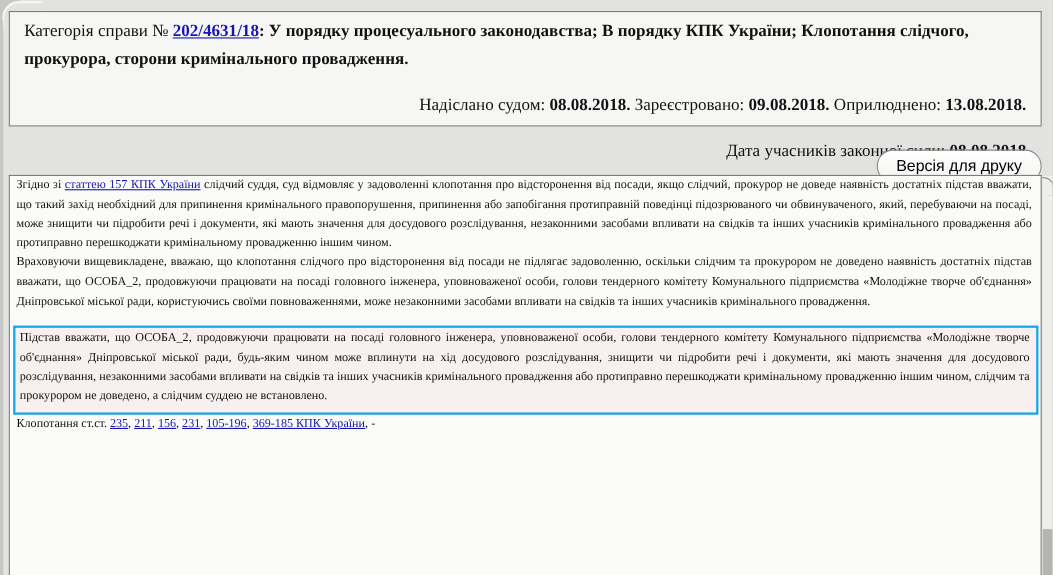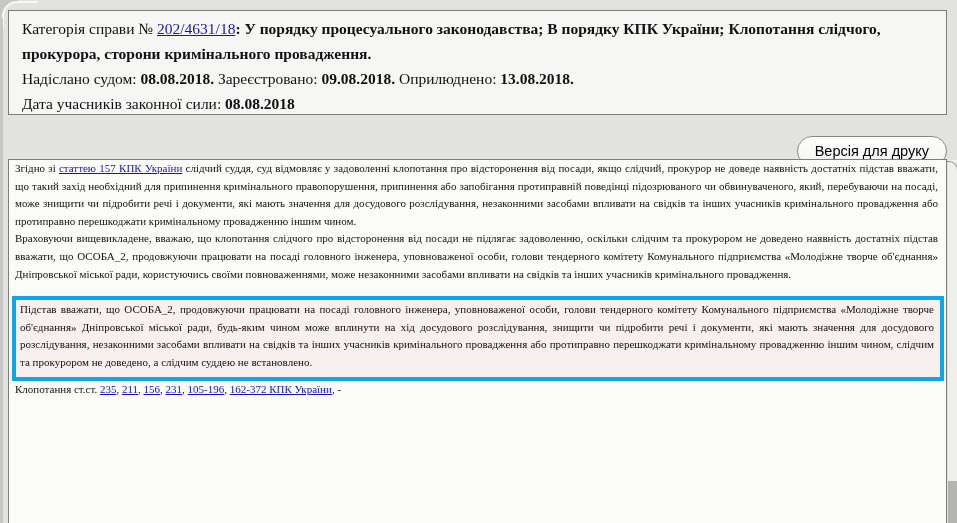--- a/index.html
+++ b/index.html
@@ -15,24 +15,24 @@
   }
   .left-strip{position:absolute;left:0;top:18px;width:3px;height:505px;background:#c7c7c5;}
 
   
   .meta-box{
     position:absolute;left:8px;top:10px;width:939px;height:105px;box-sizing:border-box;
     background:#f6f6f4;border:1px solid #7d7d7b;padding:5px 13px;
     font-size:15.5px;line-height:25px;
   }
   .meta-row{white-space:normal;}
-  .meta-row + .meta-row{margin-top:0;}
+  .meta-row + .meta-row{margin-top:17px;text-align:right;}
   .bold{font-weight:bold;}
   a.doc-link{color:#1414b8;text-decoration:underline;cursor:pointer;}
-  a.doc-link.bold{font-weight:normal;}
+  a.doc-link.bold{font-weight:bold;}
 
   
   .print-btn{
     position:absolute;top:136px;right:10px;height:30px;padding:0 17px;
     background:linear-gradient(#ffffff,#f3f3f1);
     border:1px solid #8a8a88;border-radius:15px;
     font-family:"Liberation Sans",sans-serif;font-size:14.5px;color:#000;
     cursor:pointer;
   }
 
@@ -42,21 +42,21 @@
     background:#fbfbf9;border:1px solid #7d7d7b;border-bottom:none;
     padding:0 8px 0 6px;overflow:hidden;
     font-size:11px;line-height:17.6px;text-align:justify;
   }
   .doc-panel p{margin:0;}
   .p-first{margin-top:-8px;}
   .p-second{margin-top:18px;}
   .closing{margin-top:10px;text-align:left;}
 
   .highlight-box{
-    border:4px solid #0ea5e9;background:#f8efef;
+    border:2px solid #0ea5e9;background:#f8efef;
     margin:13px -6px 0 -3px;padding:1px 6px 5px 4px;
   }
 
   
   .gutter{position:absolute;left:948px;top:160px;width:9px;height:363px;background:#efefed;}
   .scroll-thumb{position:absolute;left:948px;top:481px;width:9px;height:42px;background:#b4b4b2;}
   .doc-corner-arc{
     position:absolute;left:947px;top:161px;width:10px;height:16px;
     border-top:1px solid #90908e;border-right:1px solid #90908e;border-top-right-radius:9px;
     background:transparent;
@@ -94,21 +94,21 @@
 
   <div class="doc-panel">
     <p class="p-first">
       <span>Згідно зі </span><a href="#" class="doc-link">статтею 157 КПК України</a><span> слідчий суддя, суд відмовляє у задоволенні клопотання про відсторонення від посади, якщо слідчий, прокурор не доведе наявність достатніх підстав вважати, що такий захід необхідний для припинення кримінального правопорушення, припинення або запобігання протиправній поведінці підозрюваного чи обвинуваченого, який, перебуваючи на посаді, може знищити чи підробити речі і документи, які мають значення для досудового розслідування, незаконними засобами впливати на свідків та інших учасників кримінального провадження або протиправно перешкоджати кримінальному провадженню іншим чином.</span>
     </p>
     <p class="p-second">Враховуючи вищевикладене, вважаю, що клопотання слідчого про відсторонення від посади не підлягає задоволенню, оскільки слідчим та прокурором не доведено наявність достатніх підстав вважати, що ОСОБА_2, продовжуючи працювати на посаді головного інженера, уповноваженої особи, голови тендерного комітету Комунального підприємства «Молодіжне творче об'єднання» Дніпровської міської ради, користуючись своїми повноваженнями, може незаконними засобами впливати на свідків та інших учасників кримінального провадження.</p>
     <div class="highlight-box">
       <span>Підстав вважати, що ОСОБА_2, продовжуючи працювати на посаді головного інженера, уповноваженої особи, голови тендерного комітету Комунального підприємства «Молодіжне творче об'єднання» Дніпровської міської ради, будь-яким чином може вплинути на хід досудового розслідування, знищити чи підробити речі і документи, які мають значення для досудового розслідування, незаконними засобами впливати на свідків та інших учасників кримінального провадження або протиправно перешкоджати кримінальному провадженню іншим чином, слідчим та прокурором не доведено, а слідчим суддею не встановлено.</span>
     </div>
     <p class="closing">
-      <span>Клопотання ст.ст. </span><span><a href="#" class="doc-link">235</a>, <a href="#" class="doc-link">211</a>, <a href="#" class="doc-link">156</a>, <a href="#" class="doc-link">231</a>, <a href="#" class="doc-link">105-196</a>, <a href="#" class="doc-link">162-372 КПК України</a></span><span>, -</span>
+      <span>Клопотання ст.ст. </span><span><a href="#" class="doc-link">235</a>, <a href="#" class="doc-link">211</a>, <a href="#" class="doc-link">156</a>, <a href="#" class="doc-link">231</a>, <a href="#" class="doc-link">105-196</a>, <a href="#" class="doc-link">369-185 КПК України</a></span><span>, -</span>
     </p>
   </div>
 
   <div class="gutter"></div>
   <div class="scroll-thumb"></div>
   <div class="doc-corner-arc"></div>
 
 </div>
 
 </body></html>

